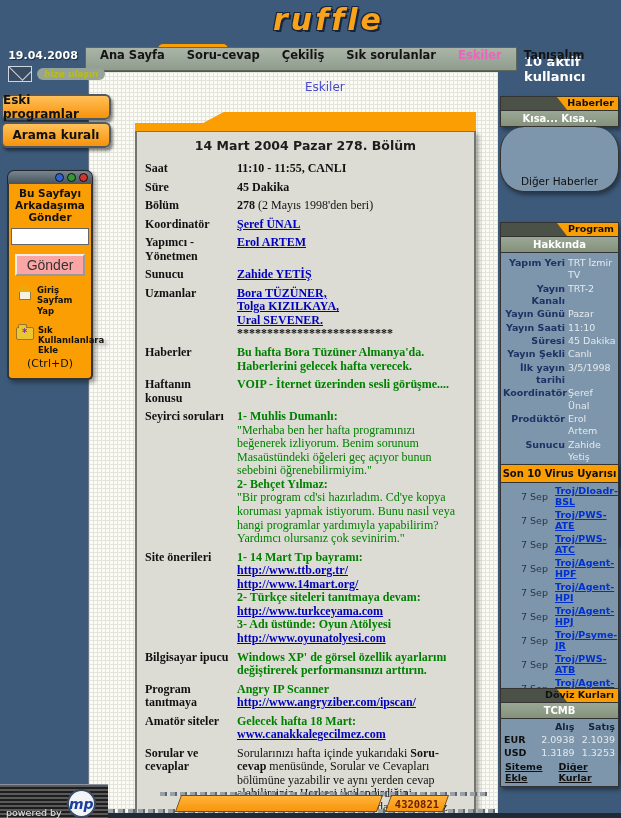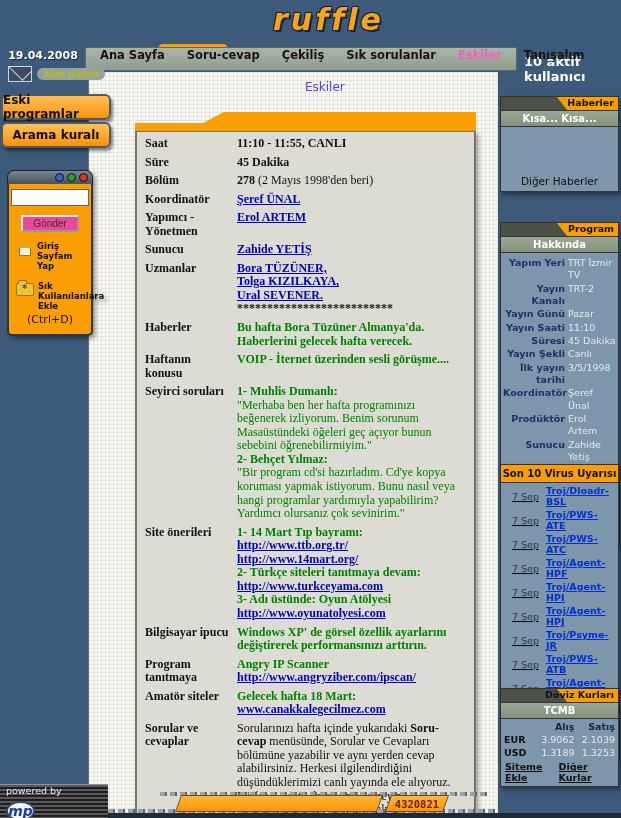--- a/index.html
+++ b/index.html
@@ -40,21 +40,21 @@
 
   .sendbox{position:absolute;left:7px;top:170px;width:86px;z-index:5;filter:drop-shadow(3px 3px 2px rgba(0,0,0,.35));}
   .sendbar{height:13px;background:linear-gradient(#76868f,#46525c);border:1px solid #20262c;border-bottom:none;
            border-radius:7px 7px 0 0;display:flex;justify-content:flex-end;align-items:center;gap:3px;padding-right:4px;}
   .dot{width:7px;height:7px;border-radius:50%;border:1px solid #111;}
   .dot.b{background:#2f62d6}.dot.g{background:#2f9a2f}.dot.r{background:#d23434}
   .sendbody{background:#fb9e04;border:2px solid #333;border-top:none;border-radius:0 0 5px 5px;
             padding:3px 2px 8px;text-align:center;}
   .sendtitle{font-size:10.5px;font-weight:bold;color:#111;line-height:1.15;margin-bottom:3px;}
   .sendinput{width:72px;height:13px;border:1px solid #666;background:#fff;}
-  .sendbtn{margin-top:9px;background:#ec4899;border:2px outset #efece6;font-size:10px;padding:1px 10px;color:#333;cursor:pointer;}
+  .sendbtn{margin-top:9px;background:#fca5a5;border:2px outset #efece6;font-size:14px;padding:1px 10px;color:#333;cursor:pointer;}
   .homerow,.favrow{display:flex;align-items:flex-start;gap:4px;text-align:left;padding-left:5px;margin-top:9px;}
   .homerow .txt,.favrow .txt{font-size:8.5px;font-weight:bold;color:#111;line-height:1.2;}
   .house{position:relative;width:17px;height:14px;flex:none;}
   .house::after{content:"";position:absolute;left:0;top:-1px;border-left:8px solid transparent;border-right:8px solid transparent;border-bottom:8px solid #e8a90f;}
   .house::before{content:"";position:absolute;left:3px;top:6px;width:10px;height:7px;background:#f7f1e2;border:1px solid #8a7a40;}
   .folder{position:relative;width:16px;height:11px;background:#ecc62f;border:1px solid #97752a;border-radius:2px;margin-top:2px;flex:none;}
   .folder::before{content:"";position:absolute;top:-4px;left:1px;width:7px;height:3px;background:#ecc62f;border:1px solid #97752a;border-bottom:none;border-radius:2px 2px 0 0;}
   .folder::after{content:"*";position:absolute;left:5px;top:-1px;font-size:10px;font-weight:bold;color:#7a2bbd;}
   .ctrld{font-size:11px;color:#111;margin-top:2px;}
 
@@ -75,30 +75,30 @@
   .r{color:#cc0033;font-weight:bold;}
   .lnk{color:#0000bb;font-weight:bold;text-decoration:underline;cursor:pointer;}
 
   
   .sidebox{position:absolute;left:500px;width:119px;z-index:3;filter:drop-shadow(2px 3px 2px rgba(0,0,0,.4));}
   .boxtab{height:13px;position:relative;background:#fb9e04;overflow:hidden;border:1px solid #333;border-bottom:none;}
   .boxtab .dark{position:absolute;left:-12px;top:0;width:62%;height:100%;background:#4c5148;transform:skewX(38deg);}
   .boxtab .tlabel{position:absolute;right:4px;top:0;font-size:9.5px;font-weight:bold;color:#101010;}
   .boxhead{height:15px;background:linear-gradient(#9aa794,#84927d);border:1px solid #333;display:flex;align-items:center;justify-content:center;color:#fff;font-weight:bold;font-size:10px;}
   .boxbody{background:#7e96ab;border:1px solid #333;border-top:none;}
-  .newsbody{height:64px;position:relative;}
+  .newsbody{height:64px;position:relative;border-radius:24px;}
   .diger{position:absolute;bottom:4px;left:0;right:0;text-align:center;font-size:10.5px;color:#101010;cursor:pointer;}
 
   .pbody{padding:3px 2px 4px;}
   .prow{display:flex;font-size:9.5px;line-height:1.3;margin:1px 0;}
   .plabel{width:62px;flex:none;text-align:right;color:#1e3264;font-weight:bold;padding-right:3px;}
   .pval{flex:1;color:#e3e9ee;white-space:pre-line;}
 
   .vhead{height:17px;background:#fb9e04;border:1px solid #333;display:flex;align-items:center;justify-content:center;font-size:10px;font-weight:bold;color:#101010;}
-  .vbody{padding:1px 7px;text-decoration:underline;}
+  .vbody{padding:1px 16px;}
   .vrow{display:flex;gap:5px;font-size:9.5px;padding:1px 4px;align-items:center;}
   .vdate{color:#2b3546;flex:none;width:29px;}
   .vlink{color:#0030d0;font-weight:bold;text-decoration:underline;cursor:pointer;}
   .vfoot{background:#fb9e04;border:1px solid #333;border-top:none;font-size:9.5px;padding:3px 4px 4px;color:#101010;}
   .vfoot .center{text-align:center;margin-top:3px;}
   .dred{color:#8a1111;font-weight:bold;text-decoration:underline;cursor:pointer;}
 
   .cbody{padding:2px 3px 3px;font-size:9.5px;}
   .crow{display:flex;line-height:1.35;}
   .ccode{width:30px;flex:none;font-weight:bold;color:#101010;}
@@ -111,21 +111,21 @@
   .track{position:absolute;left:88px;top:792px;width:409px;height:21px;z-index:4;}
   .dashes{position:absolute;height:4px;background:repeating-linear-gradient(90deg,#9aa0a8 0 5px,#5f6670 5px 7px,transparent 7px 10px);}
   .dtop{left:72px;right:8px;top:0;}
   .dbottom{left:0;right:0;bottom:0;}
   .trap{position:absolute;top:3px;height:15px;background:linear-gradient(#ffb43a,#f8950c);border:1px solid #7c4a00;transform:skewX(-20deg);}
   .trap1{left:90px;width:200px;}
   .trap2{left:300px;width:56px;display:flex;align-items:center;justify-content:center;}
   .counter{transform:skewX(20deg);font-family:"DejaVu Sans Mono","Liberation Mono",monospace;font-size:10.5px;font-weight:bold;color:#6b1d00;}
   .powered{position:absolute;left:0;top:784px;width:108px;height:34px;z-index:6;box-sizing:border-box;
            background:repeating-linear-gradient(180deg,#5a5a5a 0 2px,#1e1e1e 2px 4px);
-           border-top:1px solid #8a94a0;display:flex;align-items:flex-start;gap:5px;padding-left:6px;flex-direction:column;}
+           border-top:1px solid #8a94a0;display:flex;align-items:flex-end;gap:5px;padding-left:6px;}
   .poweredtext{color:#e9e9e9;font-size:9.5px;}
   .mpcircle{width:29px;height:29px;border-radius:50%;background:#f3f4f7;border:2px solid #3c4b63;color:#1a3f9f;
             font-weight:bold;font-style:italic;font-size:14px;display:flex;align-items:center;justify-content:center;box-sizing:border-box;}
   .bstrip{position:absolute;left:0;bottom:0;width:621px;height:5px;background:#1f2a36;z-index:5;}
 </style>
 </head>
 <body>
 
 <div id="canvas">
 
@@ -143,20 +143,21 @@
   <div class="lbtn lbtn1">Eski programlar</div>
   <div class="lbtn lbtn2">Arama kuralı</div>
 
   <div class="sendbox">
     <div class="sendbar">
       <span class="dot b"></span>
       <span class="dot g"></span>
       <span class="dot r"></span>
     </div>
     <div class="sendbody">
+      <div class="sendtitle">Bu Sayfayı Arkadaşıma Gönder</div>
       <input class="sendinput" value="" style="">
       <br>
       <button class="sendbtn">Gönder</button>
       <div class="homerow">
         <span class="house"></span>
         <span class="txt">Giriş Sayfam Yap</span>
       </div>
       <div class="favrow">
         <span class="folder"></span>
         <span class="txt">Sık Kullanılanlara Ekle</span>
@@ -181,20 +182,21 @@
       <span class="tab">Tanışalım</span>
       <span class="sep"></span>
     </div>
   <div class="users">10 aktif kullanıcı</div>
 
   <div class="crumb">Eskiler</div>
 
   <div class="episode">
     <div class="eptab"></div>
     <div class="epbox">
+      <div class="eptitle">14 Mart 2004 Pazar 278. Bölüm</div>
       <div id="ep-rows">
           <div class="eprow">
             <div class="eplabel">Saat</div>
             <div class="epval"><span class="b">11:10 - 11:55, CANLI</span></div>
           </div>
           <div class="eprow">
             <div class="eplabel">Süre</div>
             <div class="epval"><span class="b">45 Dakika</span></div>
           </div>
           <div class="eprow">
@@ -384,21 +386,21 @@
     <div class="boxhead">TCMB</div>
     <div class="boxbody cbody">
       <div class="crow chead">
         <span class="ccode"></span>
         <span class="cbuy">Alış</span>
         <span class="csell">Satış</span>
       </div>
       <div id="c-rows">
           <div class="crow">
             <span class="ccode">EUR</span>
-            <span class="cbuy">3.9062</span>
+            <span class="cbuy">2.0938</span>
             <span class="csell">2.1039</span>
           </div>
           <div class="crow">
             <span class="ccode">USD</span>
             <span class="cbuy">1.3189</span>
             <span class="csell">1.3253</span>
           </div>
         </div>
       <div class="clinks">
         <span class="clink">Siteme Ekle</span>

